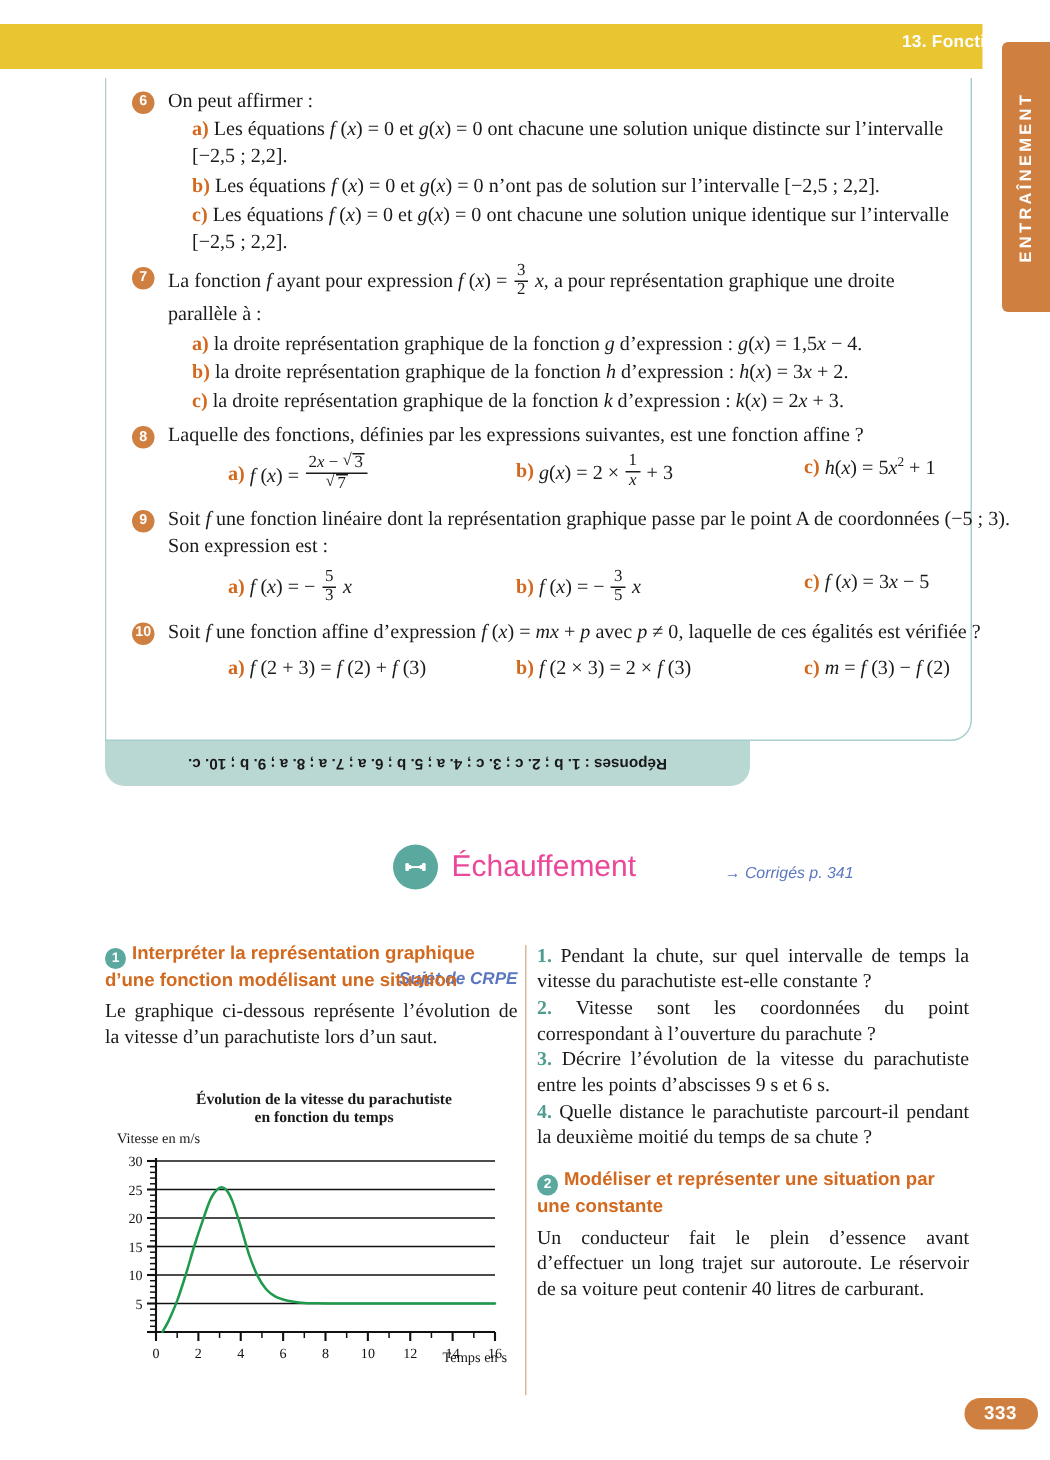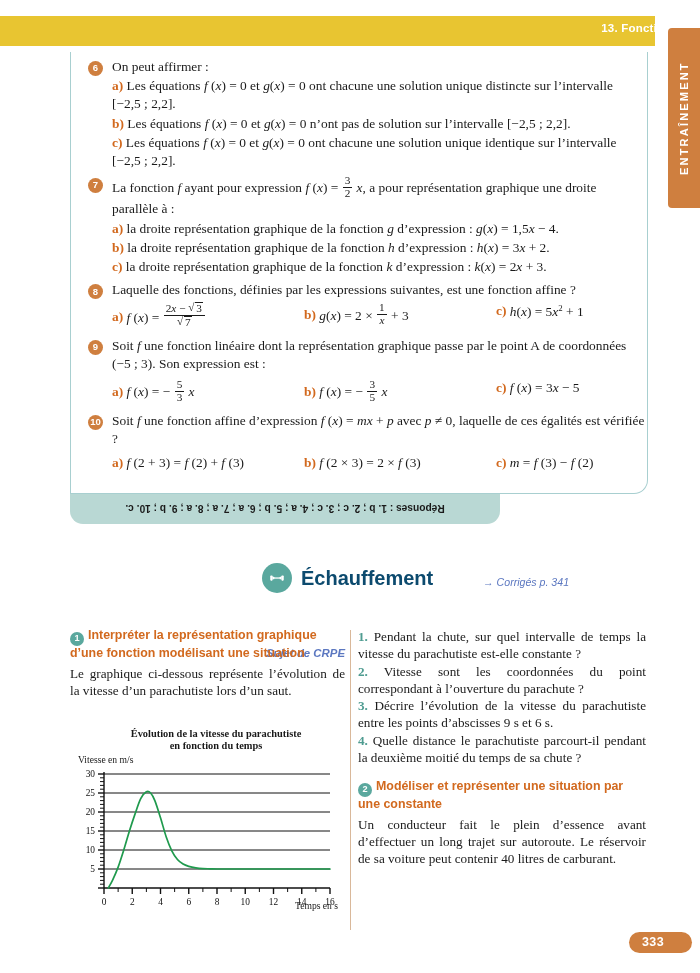--- a/index.html
+++ b/index.html
@@ -47,23 +47,23 @@
   .num{
     flex:0 0 auto;width:15px;height:15px;border-radius:50%;
     background:#cf7f3f;color:#fff;
     font-family:"Liberation Sans", sans-serif;
     font-size:9.5px;font-weight:700;
     display:flex;align-items:center;justify-content:center;
     margin-right:9px;margin-top:3px;
   }
   .ex-body{flex:1 1 auto;}
   .stem{margin-bottom:1px;}
-  .opt{margin-top:1.5px;}
+  .opt{margin-top:1.5px;margin-left:16px;}
   .lbl{color:#d2691e;font-weight:700;font-family:"Liberation Serif",serif;}
-  .opts-row{display:flex;margin-top:3px;}
+  .opts-row{display:flex;margin-top:3px;margin-left:40px;}
   .opts-row > div{flex:0 0 auto;}
   .c1{width:192px;} .c2{width:192px;} .c3{width:150px;}
   i.v{font-style:italic;}
   .frac{display:inline-block;vertical-align:-0.42em;text-align:center;
         font-size:.84em;line-height:1.06;margin:0 1px;}
   .frac .n{display:block;padding:0 2px;}
   .frac .d{display:block;border-top:1px solid #1a1a1a;padding:0 2px;}
   .sq{display:inline-block;position:relative;padding-left:7px;}
   .sq::before{content:"\221A";position:absolute;left:0;top:-0.04em;}
   .sq .rad{border-top:1px solid #1a1a1a;padding:0 1px;display:inline-block;}
@@ -83,21 +83,21 @@
   
   .ech{
     position:absolute;left:262px;top:563px;display:flex;align-items:center;
   }
   .ech-icon{
     width:30px;height:30px;border-radius:50%;background:#5aa89e;
     display:flex;align-items:center;justify-content:center;margin-right:9px;
   }
   .ech-title{
     font-family:"Liberation Sans", sans-serif;
-    font-size:20px;font-weight:700;color:#0c4a6e;
+    font-size:20px;font-weight:400;color:#ec4899;
   }
   .corriges{
     position:absolute;left:483px;top:576px;
     font-family:"Liberation Sans", sans-serif;
     font-size:10.6px;font-style:italic;color:#5b77c0;
   }
   .corriges .arrow{color:#5b77c0;font-style:normal;margin-right:3px;}
   
   .col-left{position:absolute;left:70px;top:628px;width:275px;}
   .col-right{position:absolute;left:358px;top:628px;width:288px;}
@@ -125,21 +125,21 @@
     position:absolute;left:22px;top:0;width:244px;text-align:center;
     font-size:10.4px;font-weight:700;line-height:1.2;
   }
   .ylab{position:absolute;left:6px;top:26px;font-size:9.6px;}
   .xlab{position:absolute;right:2px;top:172px;font-size:9.6px;}
   svg.plot{position:absolute;left:0;top:38px;}
   
   .pagenum{
     position:absolute;right:8px;bottom:20px;
     background:#cf7f3f;color:#fff;border-radius:11px;
-    padding:3px 28px 4px 13px;
+    padding:3px 14px 4px 13px;
     font-family:"Liberation Sans", sans-serif;
     font-size:12.5px;font-weight:700;letter-spacing:.4px;
   }
 </style>
 </head>
 <body>
 
 <div class="header-band"></div>
 <div class="header-title">13. Fonctions</div>
 

